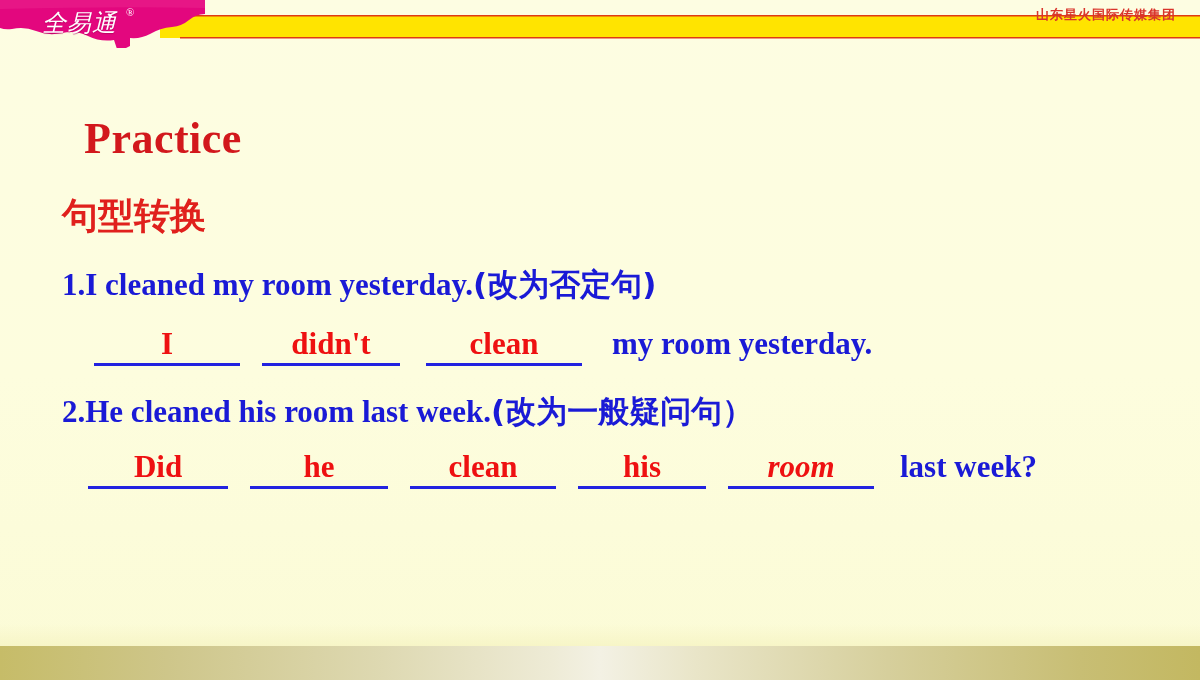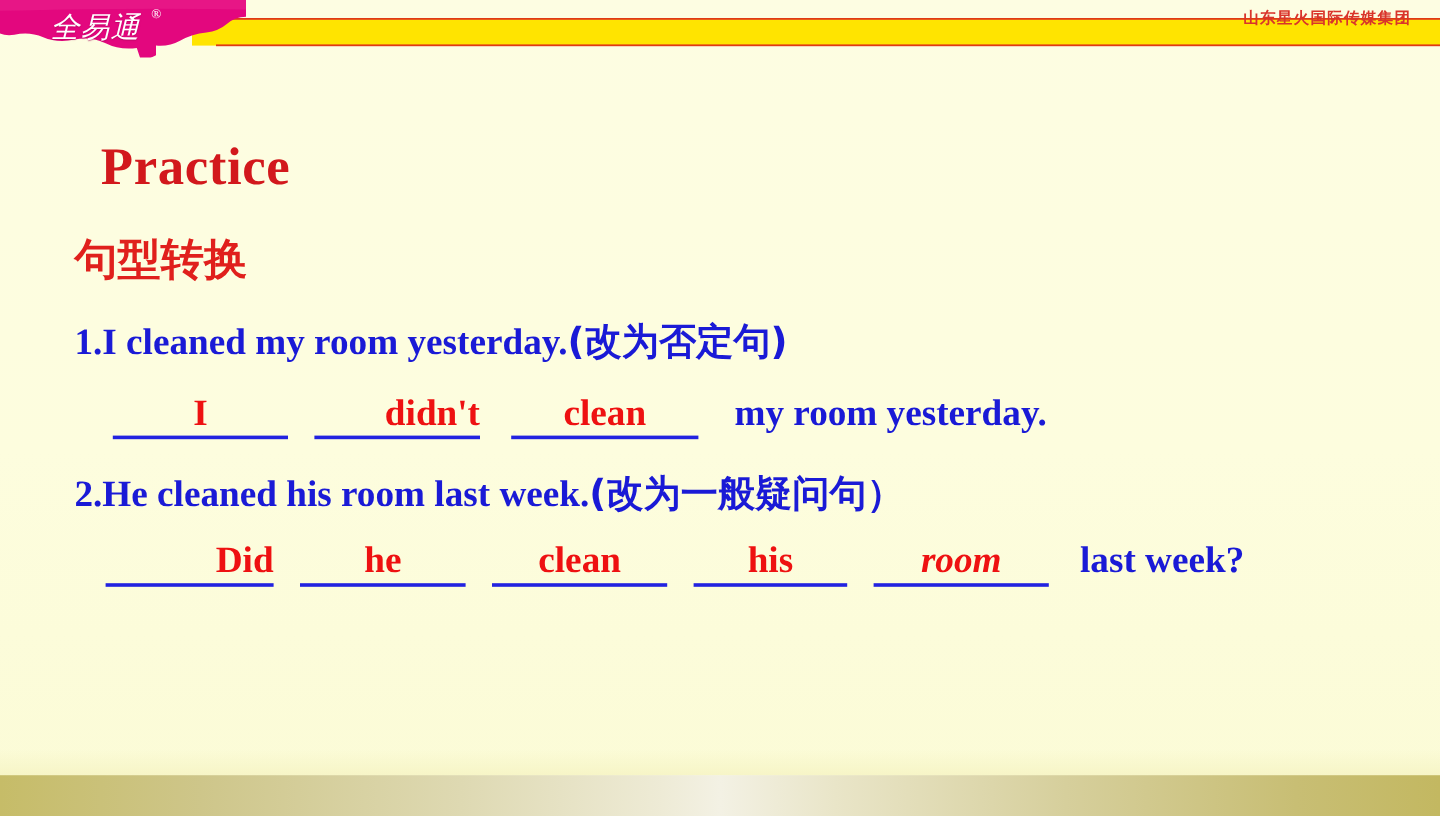--- a/index.html
+++ b/index.html
@@ -218,31 +218,31 @@
 
     <div class="title">Practice</div>
 
     <div class="subtitle cn">句型转换</div>
 
     <div class="q-line q1"><span>1.</span><span>I cleaned my room yesterday.</span><span class="cn">(改为否定句)</span></div>
 
     <div class="ans-row ans-row-1">
       <span class="blank" style="width:146px;">I</span>
       <span class="gap-sm"></span>
-      <span class="blank" style="width:138px;text-align:right;">didn't</span>
+      <span class="blank" style="width:138px;">didn't</span>
       <span class="gap-md"></span>
       <span class="blank" style="width:156px;">clean</span>
       <span class="gap-lg"></span>
       <span class="tail">my room yesterday.</span>
     </div>
 
     <div class="q-line q2"><span>2.</span><span>He cleaned his room last week.</span><span class="cn">(改为一般疑问句）</span></div>
 
     <div class="ans-row ans-row-2">
-      <span class="blank" style="width:140px;text-align:right;">Did</span>
+      <span class="blank" style="width:140px;">Did</span>
       <span class="gap-sm"></span>
       <span class="blank" style="width:138px;">he</span>
       <span class="gap-sm"></span>
       <span class="blank" style="width:146px;">clean</span>
       <span class="gap-sm"></span>
       <span class="blank" style="width:128px;">his</span>
       <span class="gap-sm"></span>
       <span class="blank" style="width:146px;font-style:italic;">room</span>
       <span class="gap-md"></span>
       <span class="tail">last week?</span>

